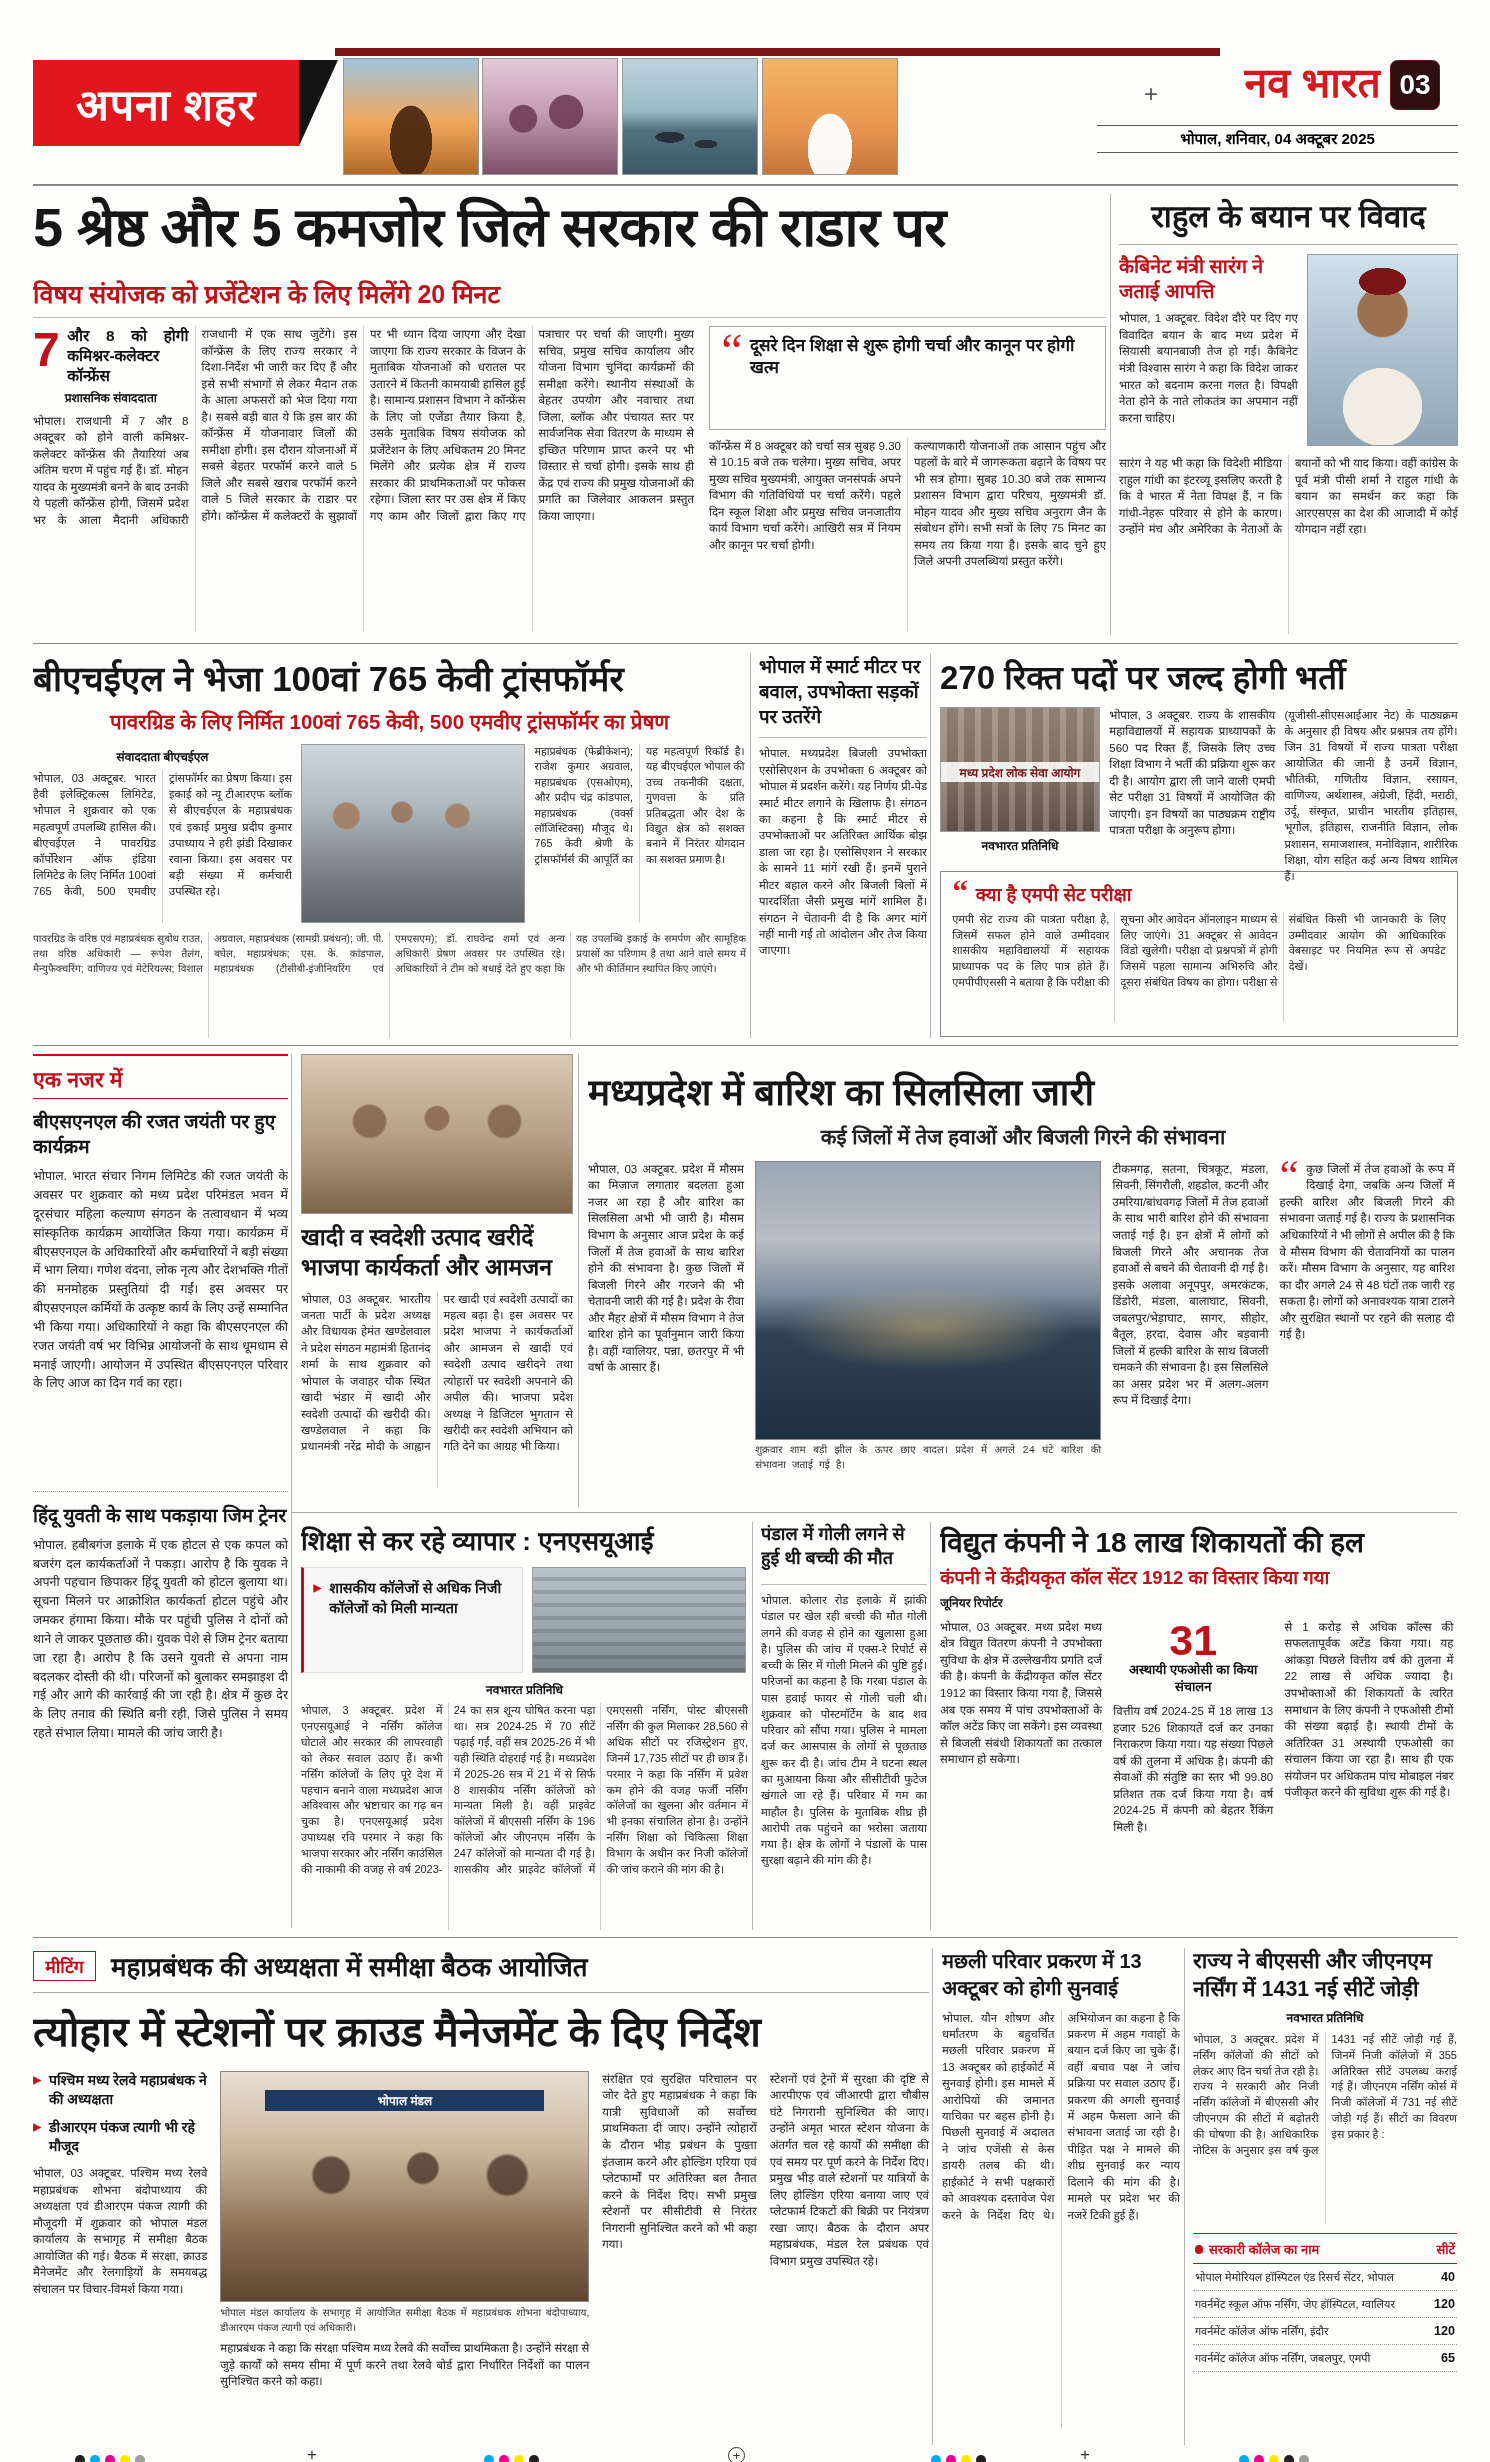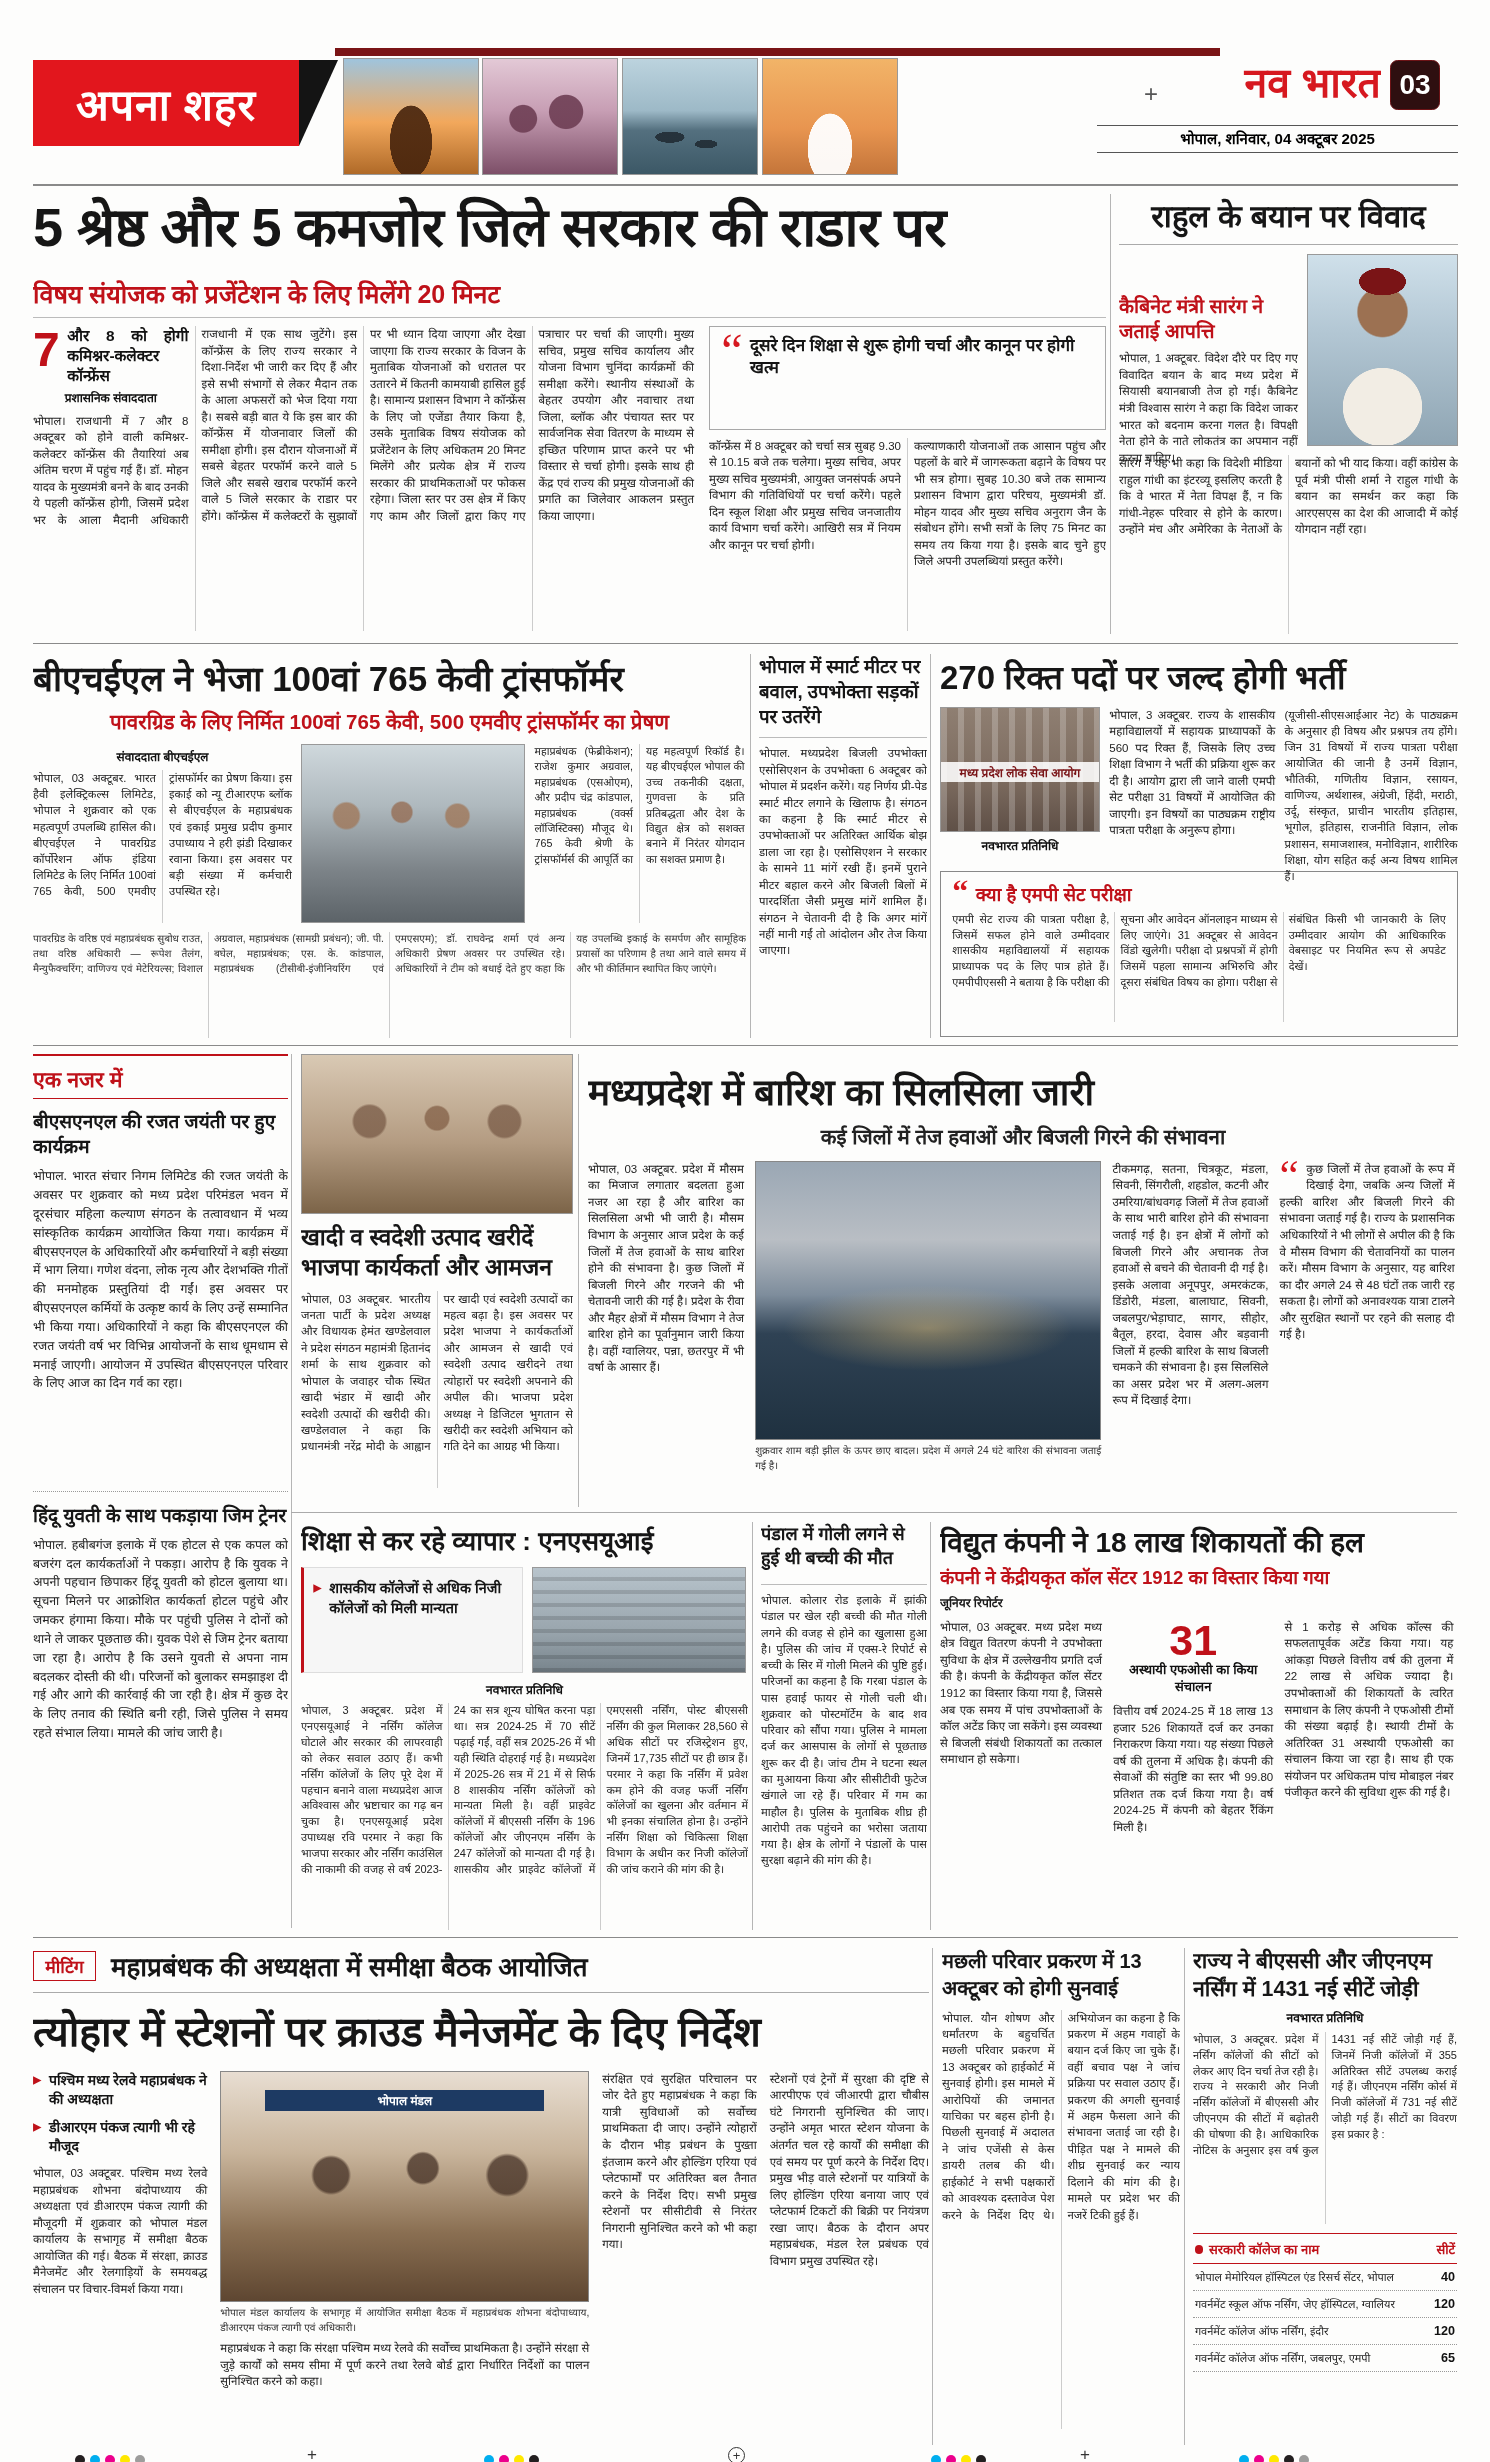--- a/index.html
+++ b/index.html
@@ -166,21 +166,21 @@
         <p style="margin-top:7.5px;">कल्याणकारी योजनाओं तक आसान पहुंच और पहलों के बारे में जागरूकता बढ़ाने के विषय पर भी सत्र होगा। सुबह 10.30 बजे तक सामान्य प्रशासन विभाग द्वारा परिचय, मुख्यमंत्री डॉ. मोहन यादव और मुख्य सचिव अनुराग जैन के संबोधन होंगे। सभी सत्रों के लिए 75 मिनट का समय तय किया गया है। इसके बाद चुने हुए जिले अपनी उपलब्धियां प्रस्तुत करेंगे।</p>
       </div>
     </div>
   </div>
 
   <div class="vrule" style="left:1110px;top:194px;height:440px;"></div>
   <div class="abs" style="left:1119px;top:194px;width:339px;height:440px;">
     <h2 class="rahul-head">राहुल के बयान पर विवाद</h2>
     <div style="border-bottom:0.9px solid #aaa;margin:7.5px 0 9.3px;"></div>
     <div style="display:flex;gap:9.3px;height:192px;">
-      <div style="width:179px;margin-top:40px;">
+      <div style="width:179px;">
         <div class="strap">कैबिनेट मंत्री सारंग ने जताई आपत्ति</div>
         <p class="jtxt">भोपाल, 1 अक्टूबर. विदेश दौरे पर दिए गए विवादित बयान के बाद मध्य प्रदेश में सियासी बयानबाजी तेज हो गई। कैबिनेट मंत्री विश्वास सारंग ने कहा कि विदेश जाकर भारत को बदनाम करना गलत है। विपक्षी नेता होने के नाते लोकतंत्र का अपमान नहीं करना चाहिए।</p>
       </div>
       <div class="ph-minister" style="width:151px;height:192px;"></div>
     </div>
     <div class="two-col jtxt" style="margin-top:9.3px;height:194px;">
       <p>सारंग ने यह भी कहा कि विदेशी मीडिया राहुल गांधी का इंटरव्यू इसलिए करती है कि वे भारत में नेता विपक्ष हैं, न कि गांधी-नेहरू परिवार से होने के कारण। उन्होंने मंच और अमेरिका के नेताओं के बयानों को भी याद किया। वहीं कांग्रेस के पूर्व मंत्री पीसी शर्मा ने राहुल गांधी के बयान का समर्थन कर कहा कि आरएसएस का देश की आजादी में कोई योगदान नहीं रहा।</p>
     </div>
   </div>
 
@@ -252,21 +252,21 @@
       <p>भोपाल, 03 अक्टूबर. भारतीय जनता पार्टी के प्रदेश अध्यक्ष और विधायक हेमंत खण्डेलवाल ने प्रदेश संगठन महामंत्री हितानंद शर्मा के साथ शुक्रवार को भोपाल के जवाहर चौक स्थित खादी भंडार में खादी और स्वदेशी उत्पादों की खरीदी की। खण्डेलवाल ने कहा कि प्रधानमंत्री नरेंद्र मोदी के आह्वान पर खादी एवं स्वदेशी उत्पादों का महत्व बढ़ा है। इस अवसर पर प्रदेश भाजपा ने कार्यकर्ताओं और आमजन से खादी एवं स्वदेशी उत्पाद खरीदने तथा त्योहारों पर स्वदेशी अपनाने की अपील की। भाजपा प्रदेश अध्यक्ष ने डिजिटल भुगतान से खरीदी कर स्वदेशी अभियान को गति देने का आग्रह भी किया।</p>
     </div>
   </div>
 
   <div class="vrule" style="left:578px;top:1054px;height:453px;"></div>
   <div class="abs" style="left:588px;top:1065px;width:870px;height:438px;">
     <h2 class="rain-head">मध्यप्रदेश में बारिश का सिलसिला जारी</h2>
     <div class="rain-sub" style="margin-top:5.6px;">कई जिलों में तेज हवाओं और बिजली गिरने की संभावना</div>
     <div style="display:flex;gap:11.2px;margin-top:11.2px;height:350px;">
       <p class="jtxt" style="width:156px;">भोपाल, 03 अक्टूबर. प्रदेश में मौसम का मिजाज लगातार बदलता हुआ नजर आ रहा है और बारिश का सिलसिला अभी भी जारी है। मौसम विभाग के अनुसार आज प्रदेश के कई जिलों में तेज हवाओं के साथ बारिश होने की संभावना है। कुछ जिलों में बिजली गिरने और गरजने की भी चेतावनी जारी की गई है। प्रदेश के रीवा और मैहर क्षेत्रों में मौसम विभाग ने तेज बारिश होने का पूर्वानुमान जारी किया है। वहीं ग्वालियर, पन्ना, छतरपुर में भी वर्षा के आसार हैं।</p>
-      <div style="width:346px;">
+      <div style="width:346px;font-family:Liberation Mono, monospace;">
         <div class="ph-lake" style="width:346px;height:279px;"></div>
         <div class="caption" style="margin-top:4.7px;">शुक्रवार शाम बड़ी झील के ऊपर छाए बादल। प्रदेश में अगले 24 घंटे बारिश की संभावना जताई गई है।</div>
       </div>
       <p class="jtxt" style="width:156px;">टीकमगढ़, सतना, चित्रकूट, मंडला, सिवनी, सिंगरौली, शहडोल, कटनी और उमरिया/बांधवगढ़ जिलों में तेज हवाओं के साथ भारी बारिश होने की संभावना जताई गई है। इन क्षेत्रों में लोगों को बिजली गिरने और अचानक तेज हवाओं से बचने की चेतावनी दी गई है। इसके अलावा अनूपपुर, अमरकंटक, डिंडोरी, मंडला, बालाघाट, सिवनी, जबलपुर/भेड़ाघाट, सागर, सीहोर, बैतूल, हरदा, देवास और बड़वानी जिलों में हल्की बारिश के साथ बिजली चमकने की संभावना है। इस सिलसिले का असर प्रदेश भर में अलग-अलग रूप में दिखाई देगा।</p>
       <div class="quote-col" style="width:175px;">
         <span class="qmark">“</span>
         <p class="jtxt">कुछ जिलों में तेज हवाओं के रूप में दिखाई देगा, जबकि अन्य जिलों में हल्की बारिश और बिजली गिरने की संभावना जताई गई है। राज्य के प्रशासनिक अधिकारियों ने भी लोगों से अपील की है कि वे मौसम विभाग की चेतावनियों का पालन करें। मौसम विभाग के अनुसार, यह बारिश का दौर अगले 24 से 48 घंटों तक जारी रह सकता है। लोगों को अनावश्यक यात्रा टालने और सुरक्षित स्थानों पर रहने की सलाह दी गई है।</p>
       </div>
     </div>
   </div>

